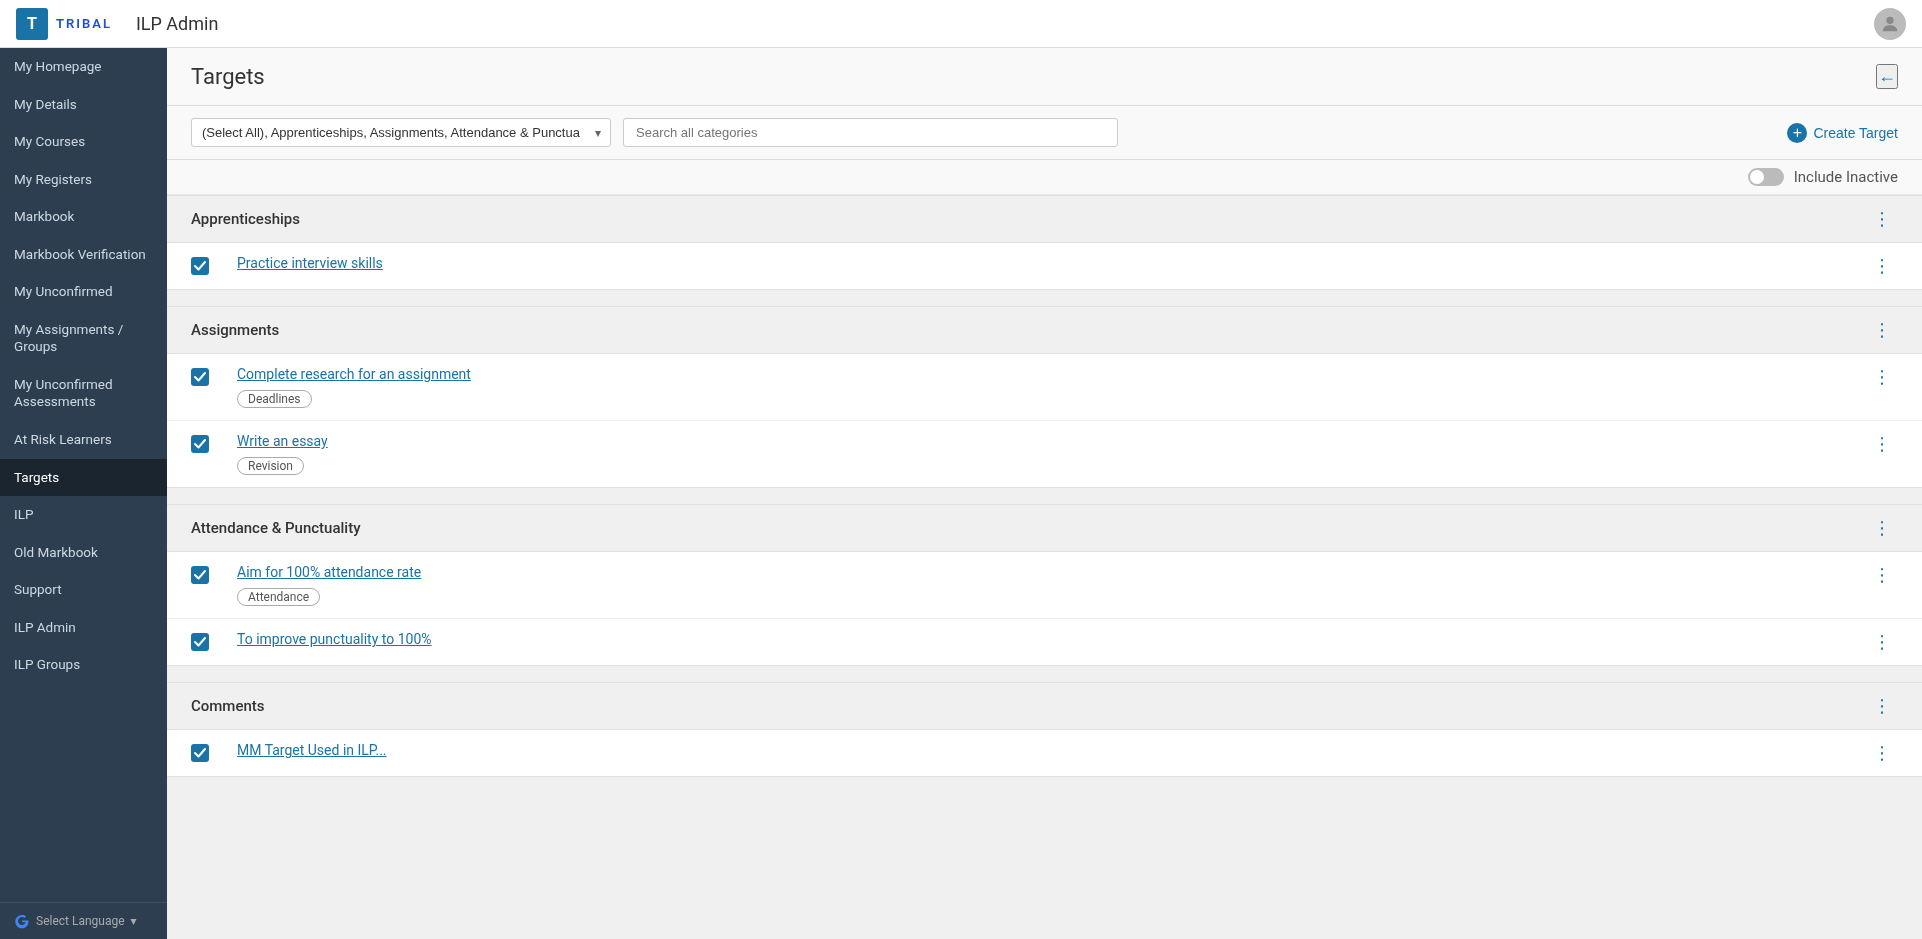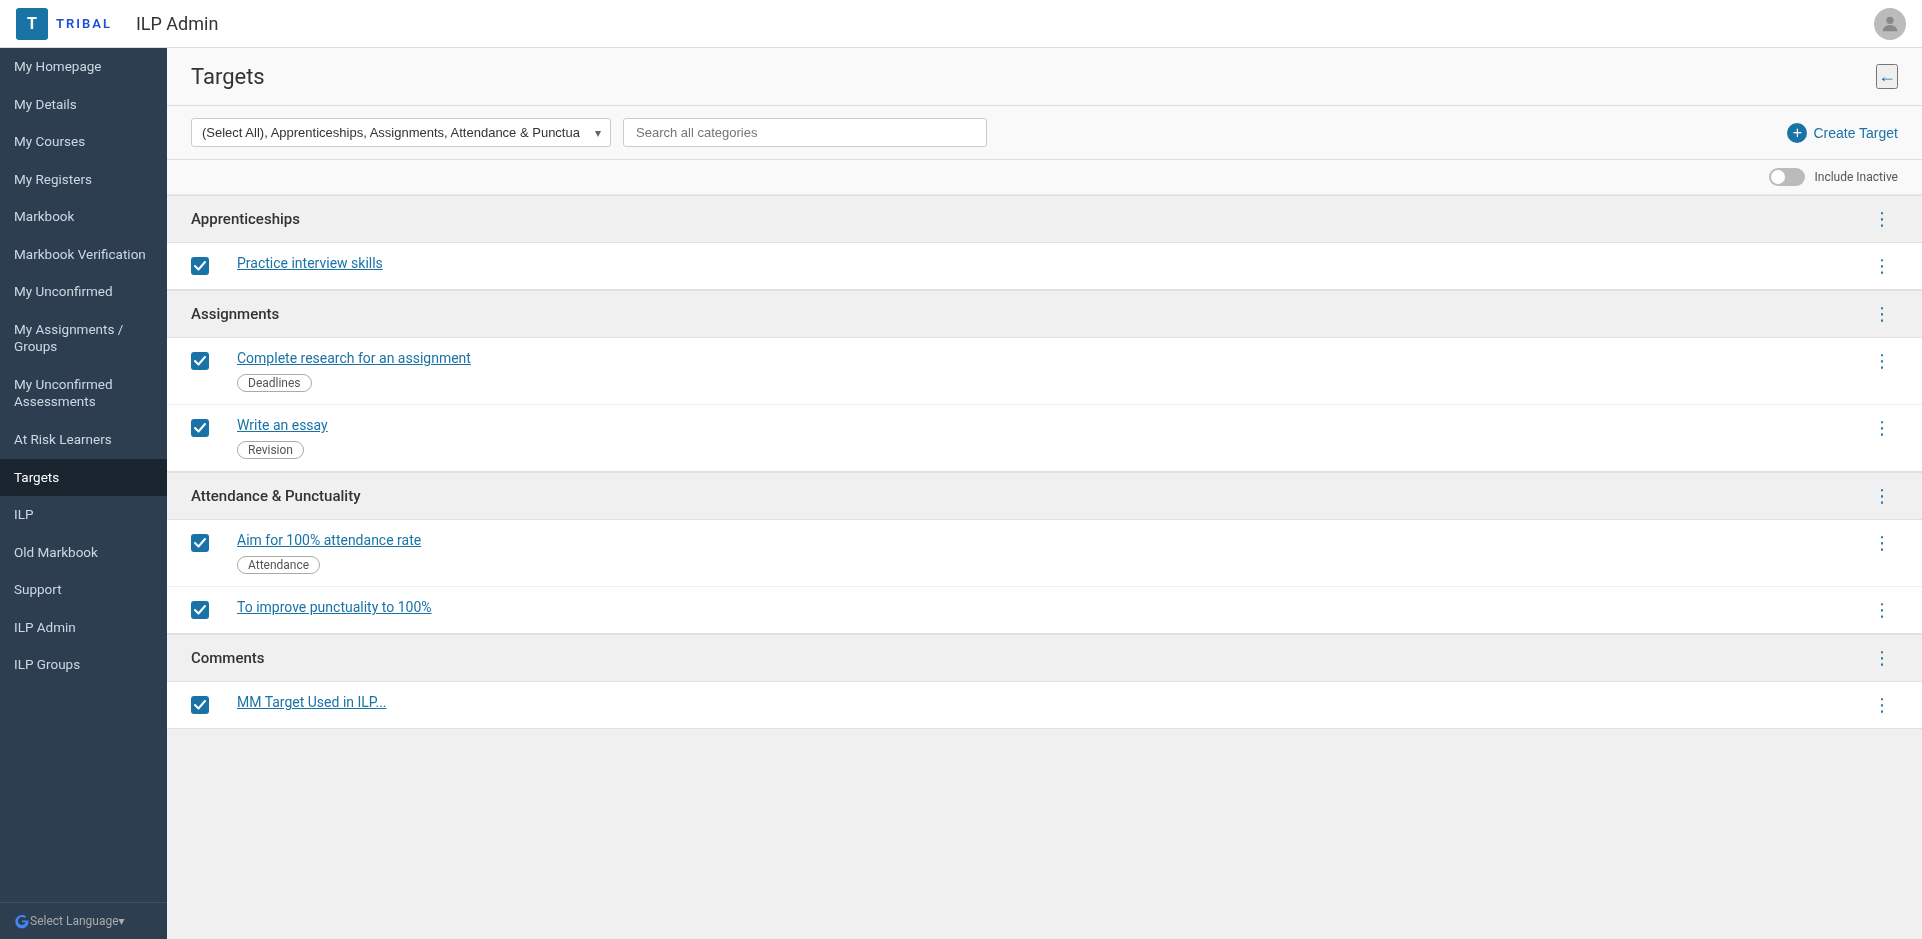--- a/index.html
+++ b/index.html
@@ -91,20 +91,21 @@
       background: #1a2530;
       color: #fff;
     }
     .sidebar-footer {
       padding: 10px 14px;
       font-size: 12px;
       color: #aaa;
       border-top: 1px solid #3d5166;
       display: flex;
       align-items: center;
+      gap: 6px;
       cursor: pointer;
     }
     .google-g {
       width: 16px;
       height: 16px;
     }
 
     
     .main-content {
       flex: 1;
@@ -168,21 +169,21 @@
       pointer-events: none;
       font-size: 12px;
     }
     .search-input {
       border: 1px solid #ccc;
       border-radius: 3px;
       padding: 6px 12px;
       font-size: 13px;
       background: #fff;
       color: #333;
-      width: 364px;
+      width: 495px;
     }
     .toolbar-spacer { flex: 1; }
     .create-target-btn {
       display: flex;
       align-items: center;
       gap: 6px;
       background: transparent;
       border: none;
       color: #1a73a7;
       font-size: 14px;
@@ -207,21 +208,21 @@
     .toggle-row {
       background: #f9f9f9;
       padding: 8px 24px;
       display: flex;
       justify-content: flex-end;
       align-items: center;
       gap: 10px;
       border-bottom: 1px solid #e8e8e8;
     }
     .toggle-label {
-      font-size: 12px;
+      font-size: 15px;
       color: #555;
     }
     .toggle-switch {
       width: 36px;
       height: 18px;
       background: #bbb;
       border-radius: 9px;
       position: relative;
       cursor: pointer;
       display: inline-block;
@@ -234,21 +235,21 @@
       width: 14px;
       height: 14px;
       border-radius: 50%;
       background: #fff;
       transition: left 0.2s;
     }
 
     
     .category-section {
       background: #eab308;
-      margin-bottom: 0;
+      margin-bottom: 16px;
       border-bottom: 1px solid #e0e0e0;
     }
     .category-header {
       background: #f0f0f0;
       padding: 12px 24px;
       display: flex;
       align-items: center;
       justify-content: space-between;
       border-top: 1px solid #e0e0e0;
       border-bottom: 1px solid #e0e0e0;

